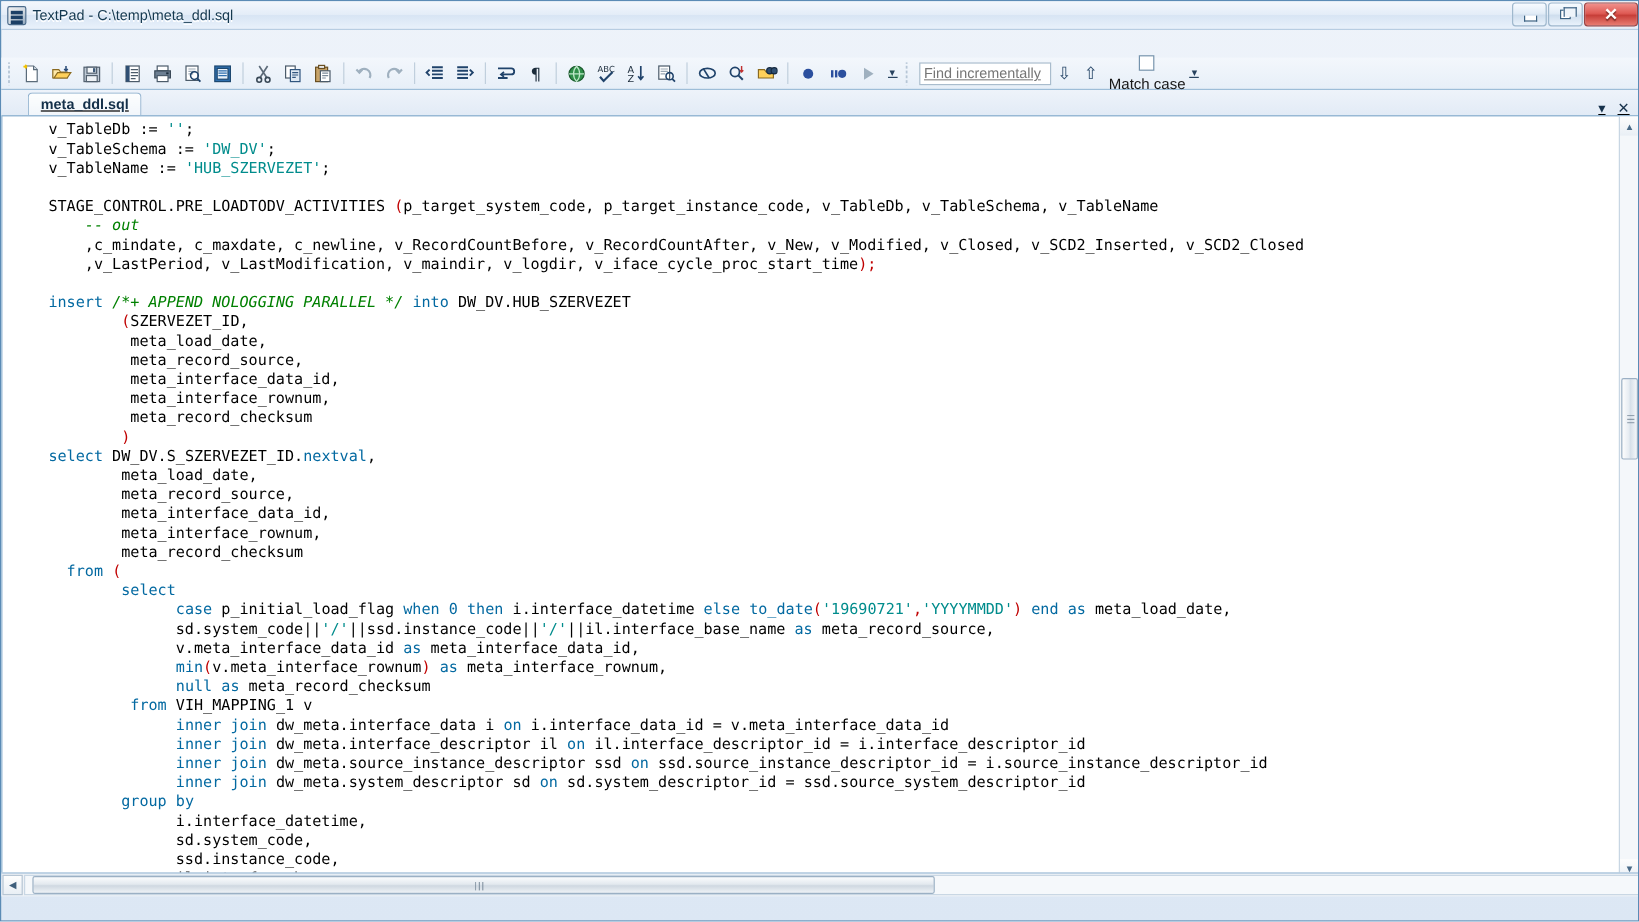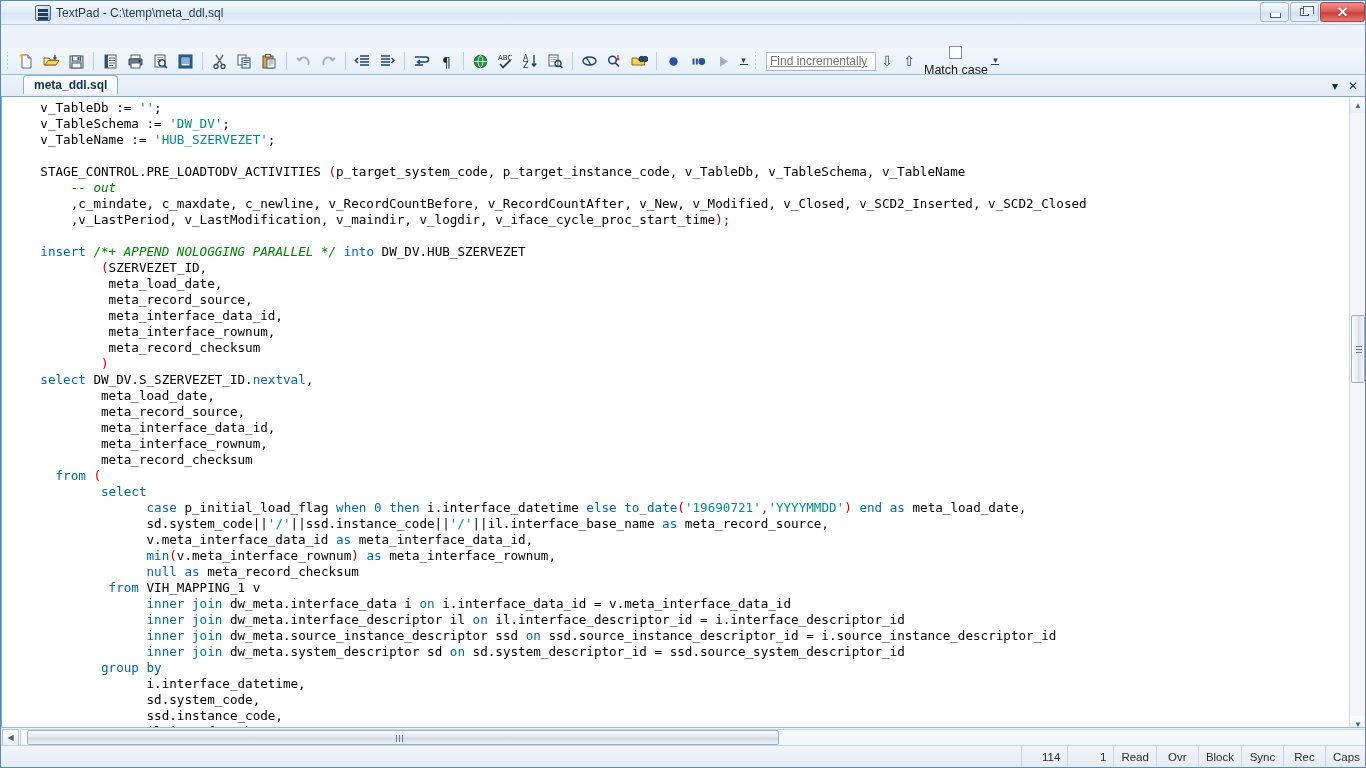--- a/index.html
+++ b/index.html
@@ -16,21 +16,21 @@
     background: linear-gradient(to bottom, #eef3fa 0%, #dce7f4 100%);
     border: 1px solid #5b8bb5;
     overflow: hidden;
   }
 
   
   #titlebar {
     position: absolute; left: 0; top: 0; width: 1366px; height: 24px;
     background: linear-gradient(to bottom, #f3f7fc 0%, #e4edf8 48%, #d8e5f4 52%, #e9f1fb 100%);
     border-bottom: 1px solid #b8cde2;
-    display: flex; align-items: center; padding-left: 29px;
+    display: flex; align-items: center;
   }
   #titlebar .appicon {
     width: 16px; height: 16px; margin: 0 5px 0 5px;
     background: linear-gradient(135deg,#f0f0f0 0%,#cfd8e0 60%,#8fa6bd 100%);
     border: 1px solid #4a6a8a; border-radius: 2px;
     position: relative; flex: none;
   }
   #titlebar .appicon:after {
     content: ""; position: absolute; left: 2px; top: 3px;
     width: 10px; height: 3px; background: #1b3f66;
@@ -122,21 +122,21 @@
   .chev {
     width: 11px; height: 22px; margin-left: 2px; position: relative; color: #27425e;
     display:flex; flex-direction: column; align-items:center; justify-content:center;
     font-size: 8px; line-height: 7px;
   }
 
   
   #tabstrip {
     position: absolute; left: 0; top: 74px; width: 1366px; height: 21px;
     background: linear-gradient(to bottom,#eef3fa 0%,#e2ebf6 100%);
-    display: flex; 
+    display: flex; align-items: flex-end; text-decoration: underline;
   }
   #tabstrip .tab {
     margin-left: 22px; height: 19px; padding: 0 10px;
     background: linear-gradient(to bottom,#fdfefe 0%,#f2f6fb 100%);
     border: 1px solid #8fb0cd; border-bottom: none;
     border-radius: 4px 4px 0 0;
     font-size: 12px; font-weight: bold; color: #14304a;
     display: flex; align-items: center;
   }
   #tabctl { margin-left: auto; display: flex; align-items: center; gap: 10px; padding-right: 9px; }
@@ -492,25 +492,14 @@
     </div>
   </div>
 
   <div id="hscrollrow">
     <div class="hbtn">◀</div>
     <div id="htrack">
       <div id="hthumb"></div>
     </div>
   </div>
 
-  <div id="statusbar">
-    <div class="spacer"></div>
-    <div class="cell num">114</div>
-    <div class="cell num">1</div>
-    <div class="cell">Read</div>
-    <div class="cell">Ovr</div>
-    <div class="cell">Block</div>
-    <div class="cell">Sync</div>
-    <div class="cell">Rec</div>
-    <div class="cell">Caps</div>
-  </div>
 
 </div>
 
 </body></html>

